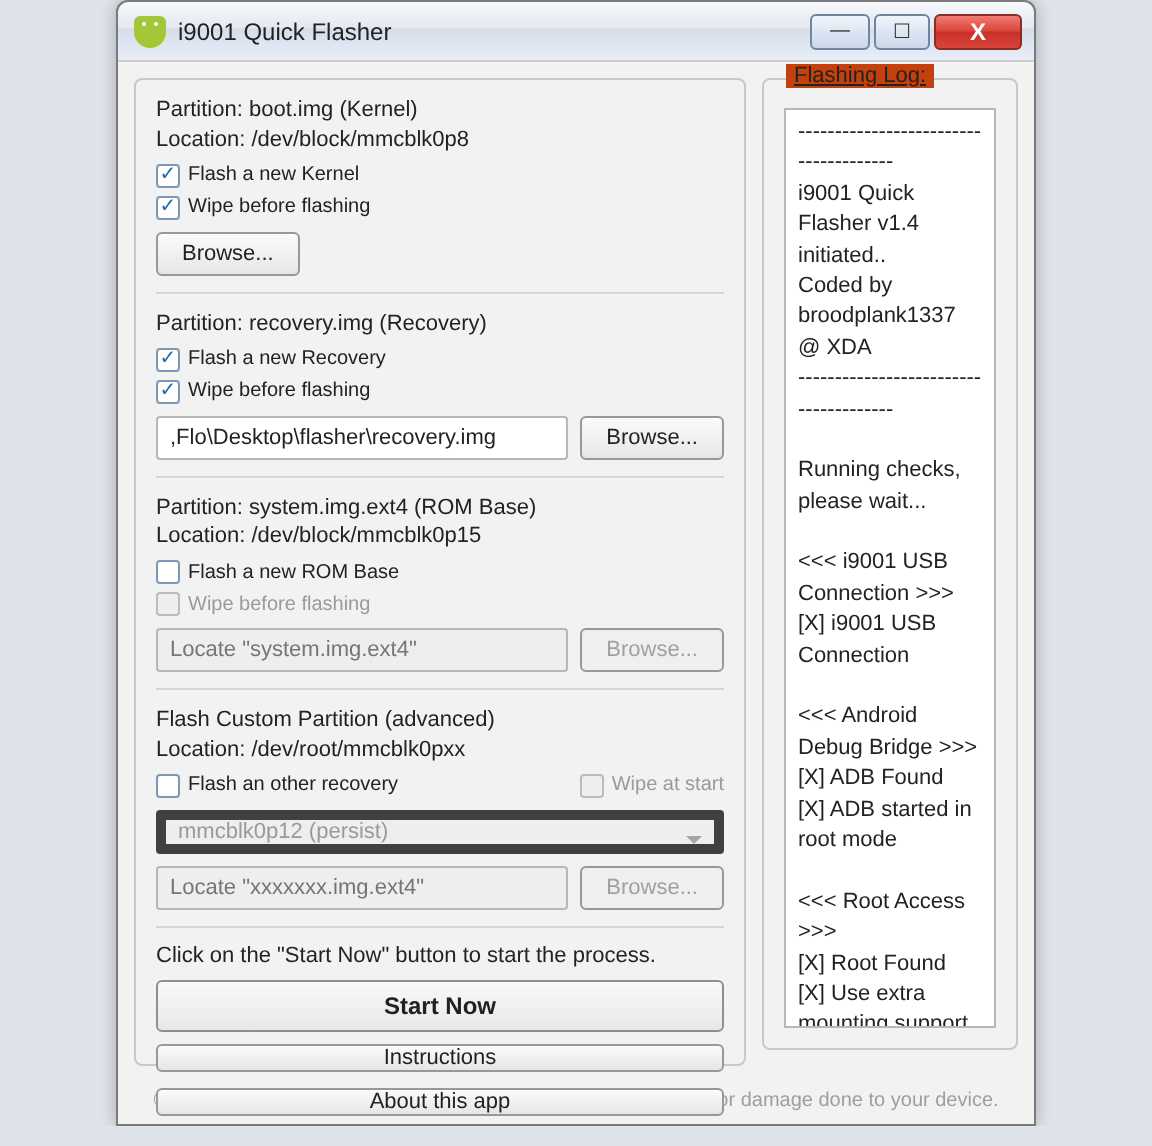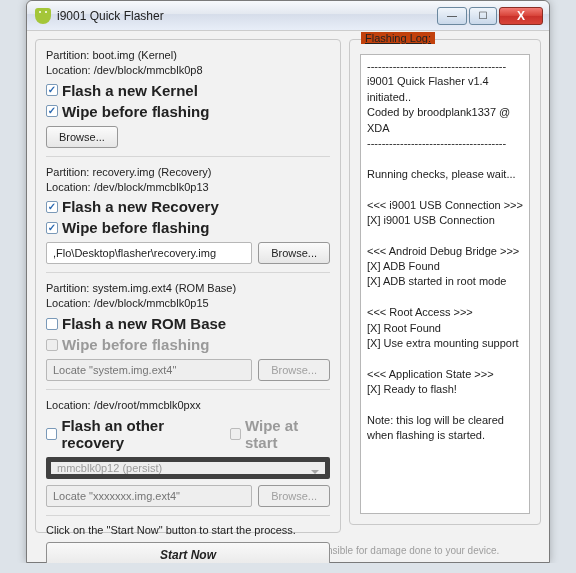--- a/index.html
+++ b/index.html
@@ -1,18 +1,18 @@
 <!DOCTYPE html>
 <html><head>
 <meta charset="utf-8">
 <style>
   * { box-sizing: border-box; margin: 0; padding: 0; }
   body { font-family: "Segoe UI", Tahoma, sans-serif; font-size: 11px; background: #dde3e9; }
   .window {
-    width: 524px; background: #efefef;
+    width: 460px; background: #efefef;
     border: 1px solid #7a7a7a; border-radius: 6px 6px 0 0;
     box-shadow: 0 0 8px rgba(0,0,0,0.25);
     margin: 0 auto;
   }
   .titlebar {
     height: 30px; background: linear-gradient(to bottom, #f7f9fc 0%, #e3e8f0 45%, #d6ddea 46%, #e8eef8 100%);
     border-bottom: 1px solid #ccc; display: flex; align-items: center; padding: 0 6px 0 8px;
     border-radius: 6px 6px 0 0;
   }
   .title-icon { width: 16px; height: 16px; background: #a4c639; border-radius: 3px 3px 8px 8px; position: relative; margin-right: 6px; }
@@ -29,21 +29,21 @@
   .winbtn.close {
     width: 44px; background: linear-gradient(to bottom, #f27b73, #d8443a 48%, #c9302a 49%, #d8443a);
     border-color:#8a2d24; color:#fff; font-weight:bold; font-size:12px;
   }
   .client { background: #f2f2f2; padding: 8px; display: flex; gap: 8px; }
   .left { width: 306px; }
   .right { flex: 1; }
   .groupbox { border: 1px solid #c9c9c9; border-radius: 4px; padding: 8px 10px 10px; background: #f2f2f2; position: relative; }
   .section { margin-bottom: 6px; }
   .lineheader { font-size: 11px; color: #222; line-height: 1.35; }
-  .cbrow { display:flex; align-items:center; gap:4px; font-size:15px; margin-top:4px; color:#222;font-weight:bold;}
+  .cbrow { display:flex; align-items:center; gap:4px; font-size:10px; margin-top:4px; color:#222;}
   .cb { width:12px; height:12px; border:1px solid #7a99b8; border-radius:2px; background:#fff; display:flex; align-items:center; justify-content:center; }
   .cb.checked::after { content:"✓"; font-size:10px; color:#2a68b0; line-height:1; }
   .cb.disabled { border-color:#bbb; background:#eee; }
   .label-disabled { color:#9a9a9a; }
   .pathrow { display:flex; gap:6px; margin-top:6px; align-items:center; }
   .txt {
     flex:1; height:22px; border:1px solid #b7b7b7; background:#fff; padding:0 6px; font-size:11px;
     color:#222; border-radius:2px;
   }
   .txt.disabled { background:#eee; color:#9a9a9a; }
@@ -55,21 +55,21 @@
   .btn.disabled { color:#a0a0a0; background:#efefef; }
   .sep { border:0; border-top:1px solid #d6d6d6; margin:8px 0; }
   .combo {
     flex:1; height:22px; border:5px solid #404040; background:#eee; padding:0 22px 0 6px;
     font-size:11px; color:#9a9a9a; border-radius:2px; position:relative;
   }
   .combo::after { content:""; position:absolute; right:6px; top:8px; border:4px solid transparent; border-top-color:#a5a5a5; }
   .starthint { font-size:11px; color:#222; margin:6px 0 6px; }
   .bigbtn {
     width:100%; height:26px; border:1px solid #8f8f8f; border-radius:3px;
-    background:linear-gradient(to bottom,#f9f9f9,#e8e8e8); font-size:12px; font-weight:bold; color:#222;font-style:italic;
+    background:linear-gradient(to bottom,#f9f9f9,#e8e8e8); font-size:12px; font-weight:bold; color:#222;
   }
   .twobtn { display:flex; gap:8px; margin-top:6px;flex-direction:column; }
   .twobtn .btn { flex:1; height:24px; }
   .glabel {
     position:absolute; top:-8px; left:11px; background:#c2410c; padding:0 4px; font-size:11px; color:#222;text-decoration:underline;
   }
   .log {
     width:100%; height:460px; border:1px solid #b7b7b7; background:#fff; padding:4px 6px;
     font-size:11px; line-height:1.4; color:#222; overflow:auto; white-space:pre-wrap;
   }
@@ -109,21 +109,20 @@
           </div>
           <div class="pathrow">
             <button class="btn">Browse...</button>
           </div>
         </div>
         <hr class="sep">
 
         
         <div class="section">
           <div class="lineheader">Partition: recovery.img (Recovery)</div>
-          <div class="lineheader">Location: /dev/block/mmcblk0p13</div>
           <div class="cbrow">
             <div class="cb checked"></div>
             <span>Flash a new Recovery</span>
           </div>
           <div class="cbrow">
             <div class="cb checked"></div>
             <span>Wipe before flashing</span>
           </div>
           <div class="pathrow">
             <input class="txt" value=",Flo\Desktop\flasher\recovery.img" style="">
@@ -146,20 +145,21 @@
           </div>
           <div class="pathrow">
             <input class="txt disabled" disabled="" placeholder="Locate &quot;system.img.ext4&quot;" style="">
             <button class="btn disabled">Browse...</button>
           </div>
         </div>
         <hr class="sep">
 
         
         <div class="section">
+          <div class="lineheader">Flash Custom Partition (advanced)</div>
           <div class="lineheader">Location: /dev/root/mmcblk0pxx</div>
           <div class="cbrow" style="justify-content:flex-start; gap:4px;">
             <div class="cb"></div>
             <span>Flash an other recovery</span>
             <div style="flex:1"></div>
             <div class="cb disabled"></div>
             <span class="label-disabled">Wipe at start</span>
           </div>
           <div class="pathrow">
             <div class="combo">mmcblk0p12 (persist)</div>

